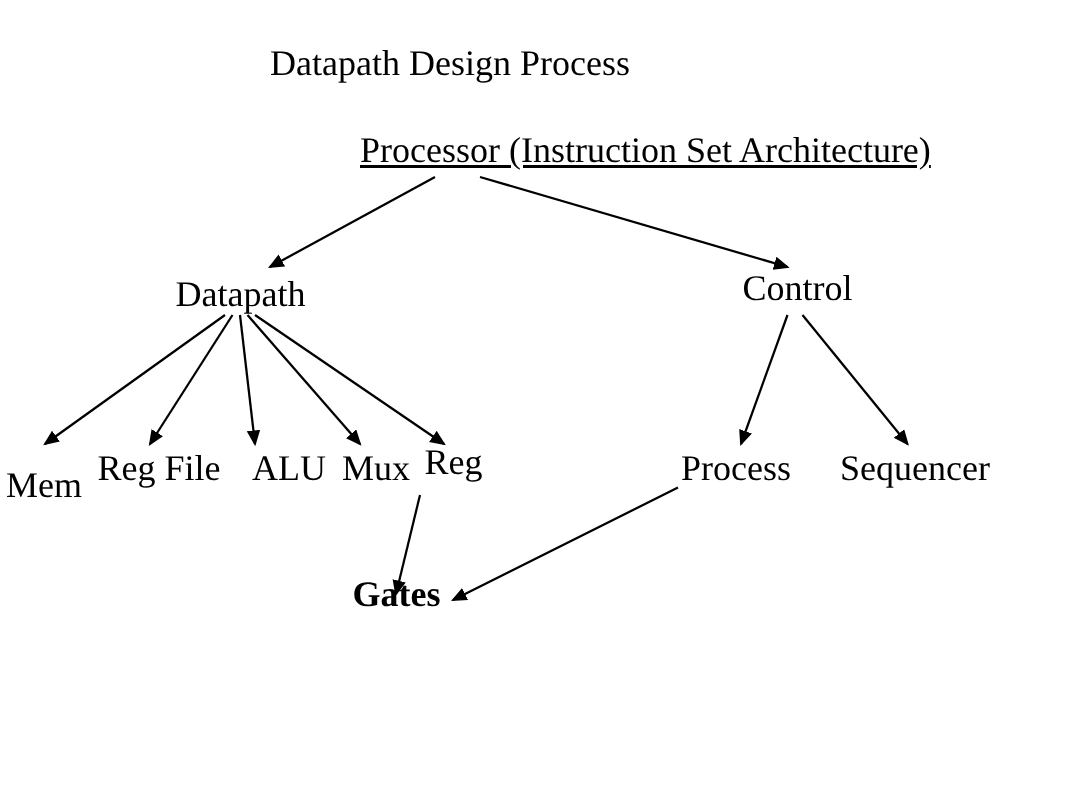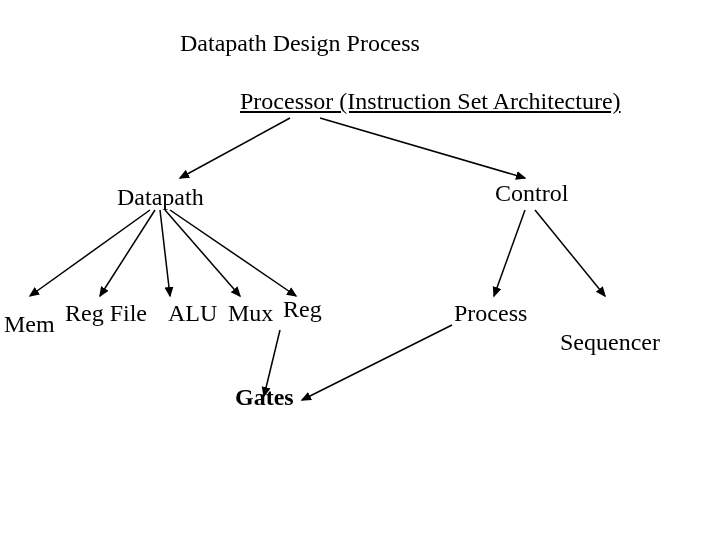--- a/index.html
+++ b/index.html
@@ -35,21 +35,21 @@
 <div class="label" style="left:117px; top:184px;">Datapath</div>
 <div class="label" style="left:495px; top:180px;">Control</div>
 
 <div class="label" style="left:4px; top:300px;margin-top:11px;">Mem</div>
 <div class="label" style="left:65px; top:300px;">Reg File</div>
 <div class="label" style="left:168px; top:300px;text-align:right;">ALU</div>
 <div class="label" style="left:228px; top:300px;">Mux</div>
 <div class="label" style="left:283px; top:296px;text-align:right;">Reg</div>
 
 <div class="label" style="left:454px; top:300px;">Process</div>
-<div class="label" style="left:560px; top:300px;margin-top:29px;">Sequencer</div>
+<div class="label" style="left:560px; top:300px;">Sequencer</div>
 
 <div class="label" style="left:235px; top:384px;font-weight:bold;">Gates</div>
 
 <svg class="arrows" viewBox="0 0 720 540">
   <defs>
     <marker id="arrowhead" markerWidth="8" markerHeight="8" refX="6" refY="3" orient="auto" markerUnits="strokeWidth">
       <path d="M0,0 L7,3 L0,6 Z" fill="black"></path>
     </marker>
   </defs>
   <g stroke="black" stroke-width="1.5" marker-end="url(#arrowhead)">

